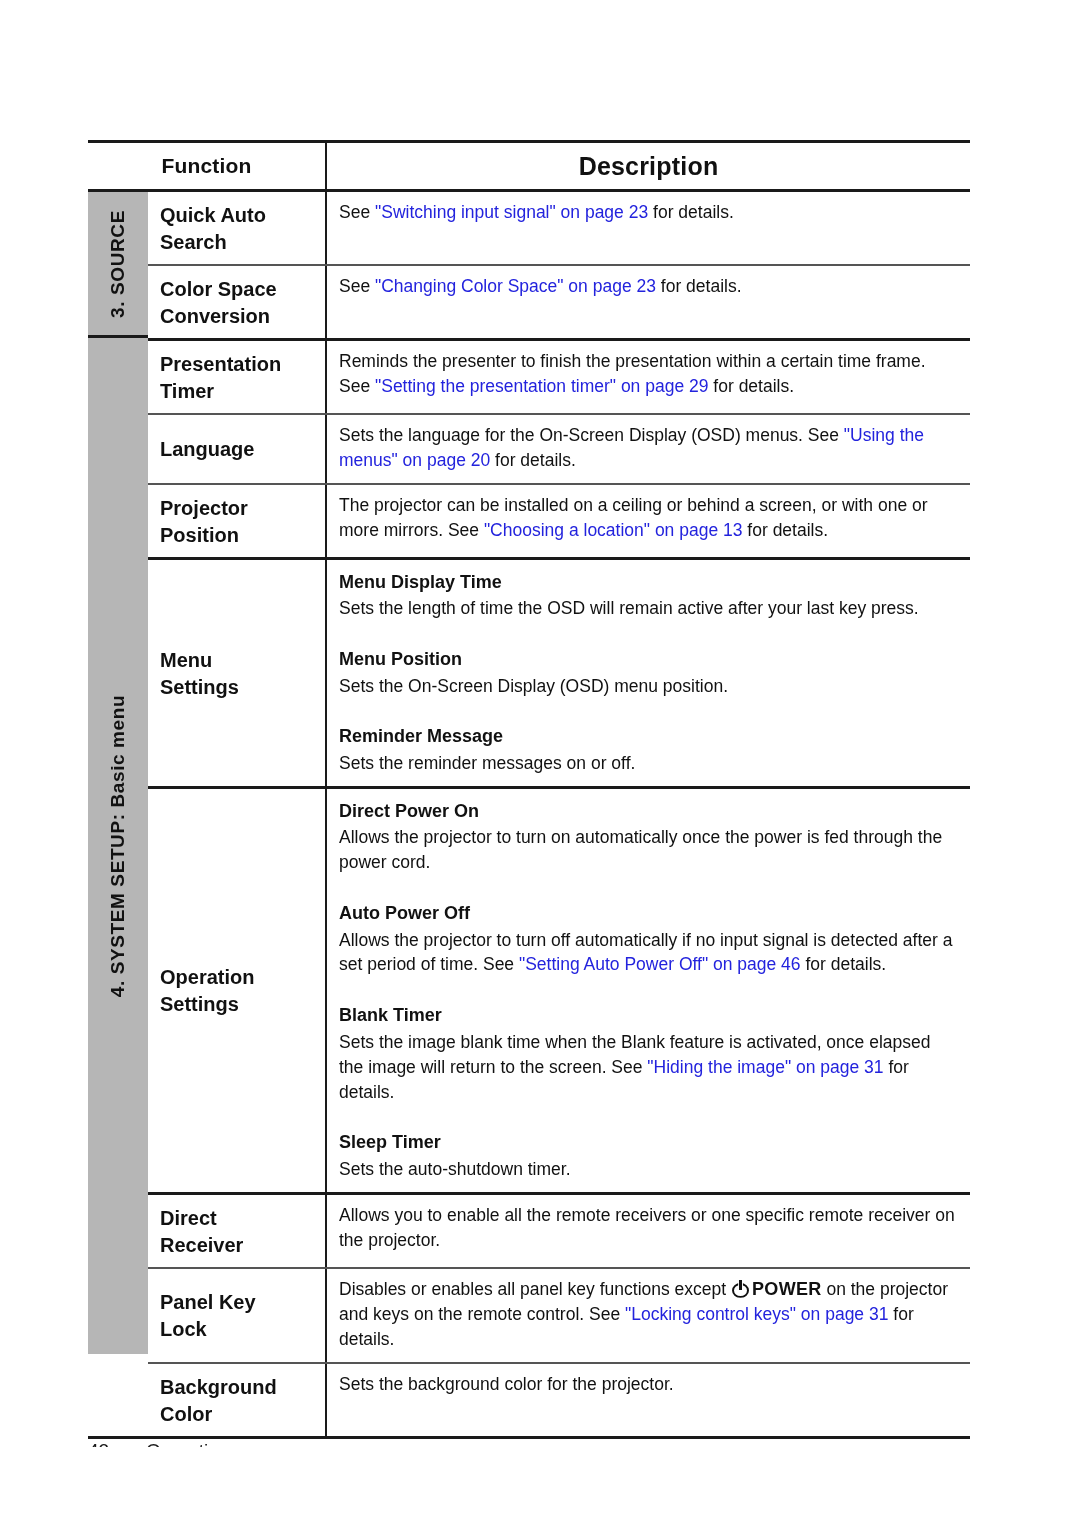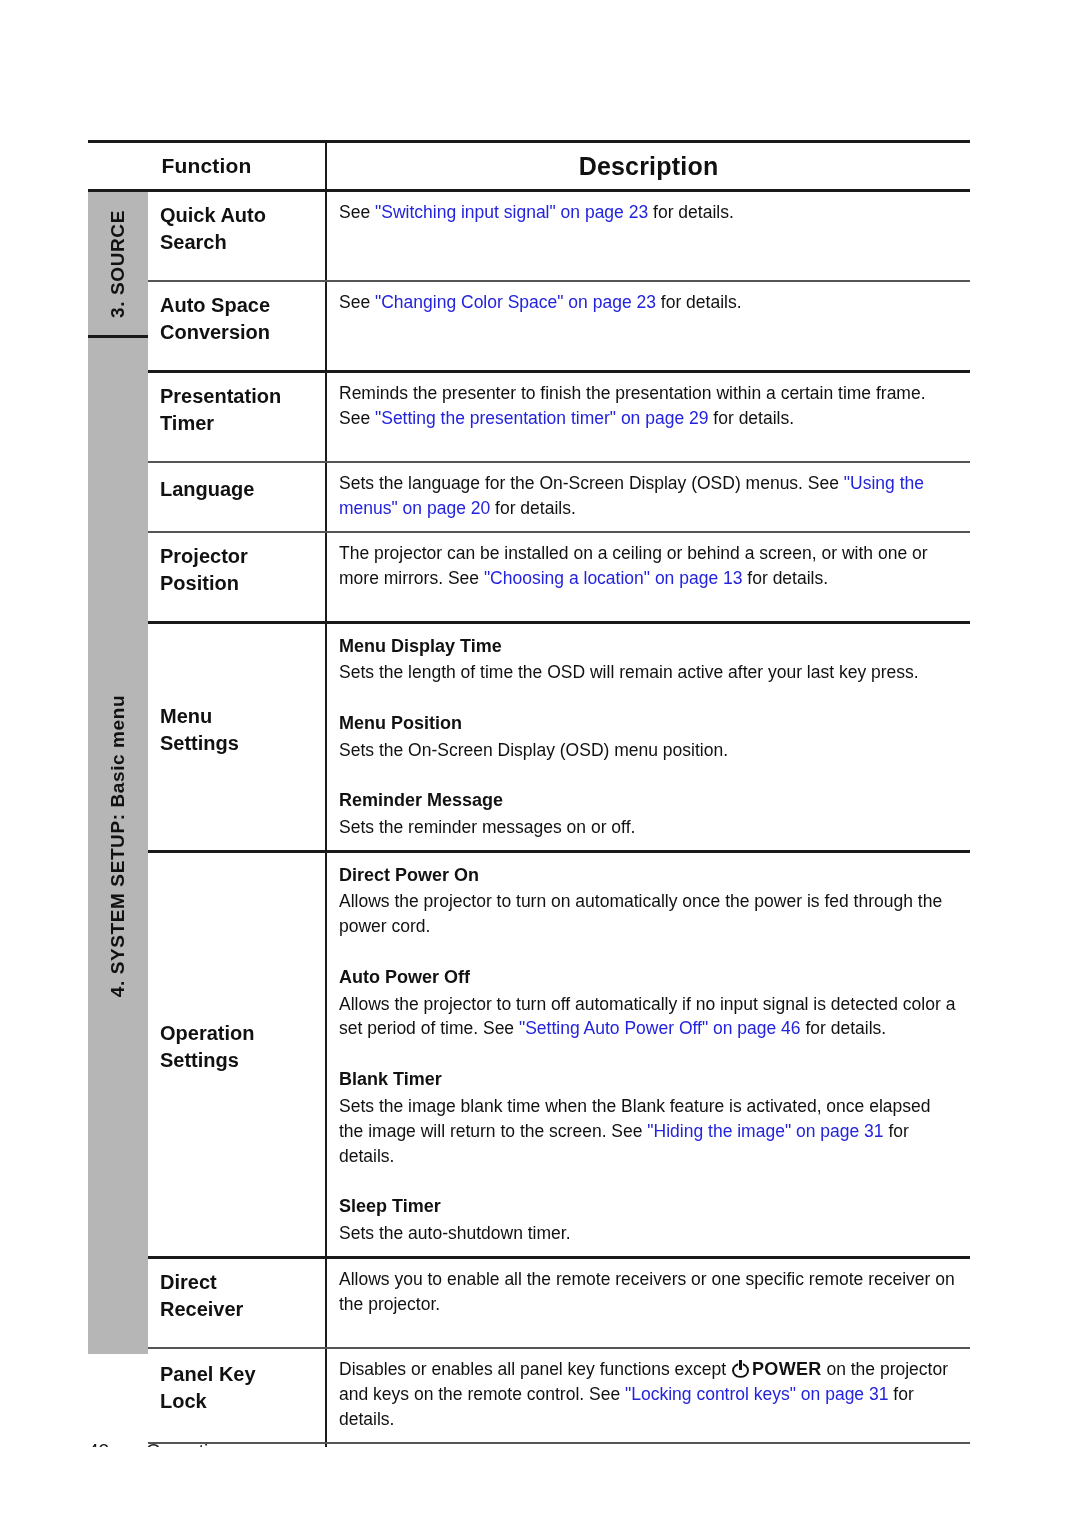--- a/index.html
+++ b/index.html
@@ -78,21 +78,21 @@
     color: #111;
     letter-spacing: .6px;
   }
 
   .rows { flex: 1; display: flex; flex-direction: column; }
 
   .trow { display: flex; position: relative; }
   .trow > .fn {
     width: 177px;
     flex: 0 0 177px;
-    padding: 10px 0 24px 12px;
+    padding: 10px 0 8px 12px;
     font-weight: bold;
     font-size: 20px;
     line-height: 1.35;
     color: #111;
     display: flex;
     flex-direction: column;
     justify-content: center;
   }
   .trow > .vsep { width: 2px; background: #1a1a1a; flex: 0 0 2px; }
   .trow > .desc {
@@ -183,21 +183,21 @@
               <div>Search</div>
             </div>
             <div class="vsep"></div>
             <div class="desc">
               <p class=""><span>See </span><span class="lnk">"Switching input signal" on page 23</span><span> for details.</span></p>
             </div>
           </div>
           <div class="rowdiv-thin"></div>
           <div class="trow">
             <div class="fn center">
-              <div>Auto Space</div>
+              <div>Color Space</div>
               <div>Conversion</div>
             </div>
             <div class="vsep"></div>
             <div class="desc">
               <p class=""><span>See </span><span class="lnk">"Changing Color Space" on page 23</span><span> for details.</span></p>
             </div>
           </div>
           <div class="rowdiv-heavy"></div>
           <div class="trow">
             <div class="fn center">
@@ -250,21 +250,21 @@
           <div class="trow">
             <div class="fn center">
               <div>Operation</div>
               <div>Settings</div>
             </div>
             <div class="vsep"></div>
             <div class="desc">
               <p class="sub"><span>Direct Power On</span></p>
               <p class=""><span>Allows the projector to turn on automatically once the power is fed through the power cord.</span></p>
               <p class="sub"><span>Auto Power Off</span></p>
-              <p class=""><span>Allows the projector to turn off automatically if no input signal is detected color a set period of time. See </span><span class="lnk">"Setting Auto Power Off" on page 46</span><span> for details.</span></p>
+              <p class=""><span>Allows the projector to turn off automatically if no input signal is detected after a set period of time. See </span><span class="lnk">"Setting Auto Power Off" on page 46</span><span> for details.</span></p>
               <p class="sub"><span>Blank Timer</span></p>
               <p class=""><span>Sets the image blank time when the Blank feature is activated, once elapsed the image will return to the screen. See </span><span class="lnk">"Hiding the image" on page 31</span><span> for details.</span></p>
               <p class="sub"><span>Sleep Timer</span></p>
               <p class=""><span>Sets the auto-shutdown timer.</span></p>
             </div>
           </div>
           <div class="rowdiv-heavy"></div>
           <div class="trow">
             <div class="fn center">
               <div>Direct</div>
@@ -286,20 +286,23 @@
               <p class=""><span>Disables or enables all panel key functions except </span><span class="pwr"><i></i><b></b></span><span class="pwrword">POWER</span><span> on the projector and keys on the remote control. See </span><span class="lnk">"Locking control keys" on page 31</span><span> for details.</span></p>
             </div>
           </div>
           <div class="rowdiv-thin"></div>
           <div class="trow">
             <div class="fn center">
               <div>Background</div>
               <div>Color</div>
             </div>
             <div class="vsep"></div>
+            <div class="desc">
+              <p class=""><span>Sets the background color for the projector.</span></p>
+            </div>
           </div>
         </div>
     </div>
 
     <div class="hrule-heavy"></div>
   </div>
 
   <div class="footer">
     <span class="pg">42</span><span>Operation</span>
   </div>

